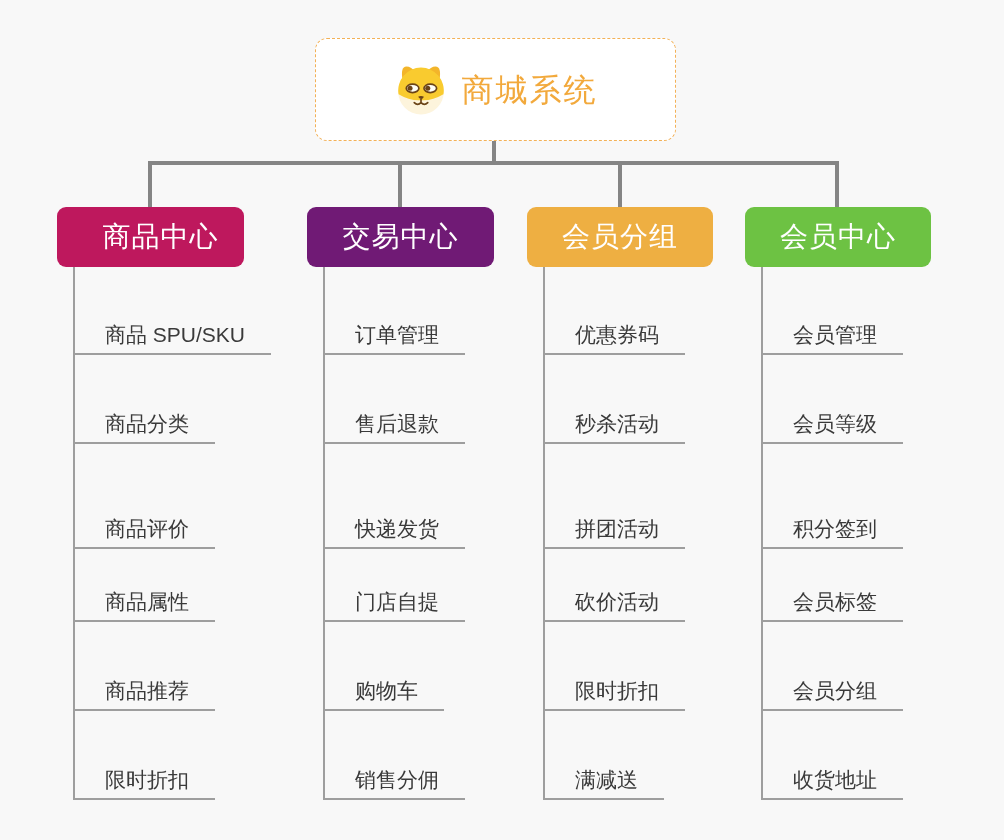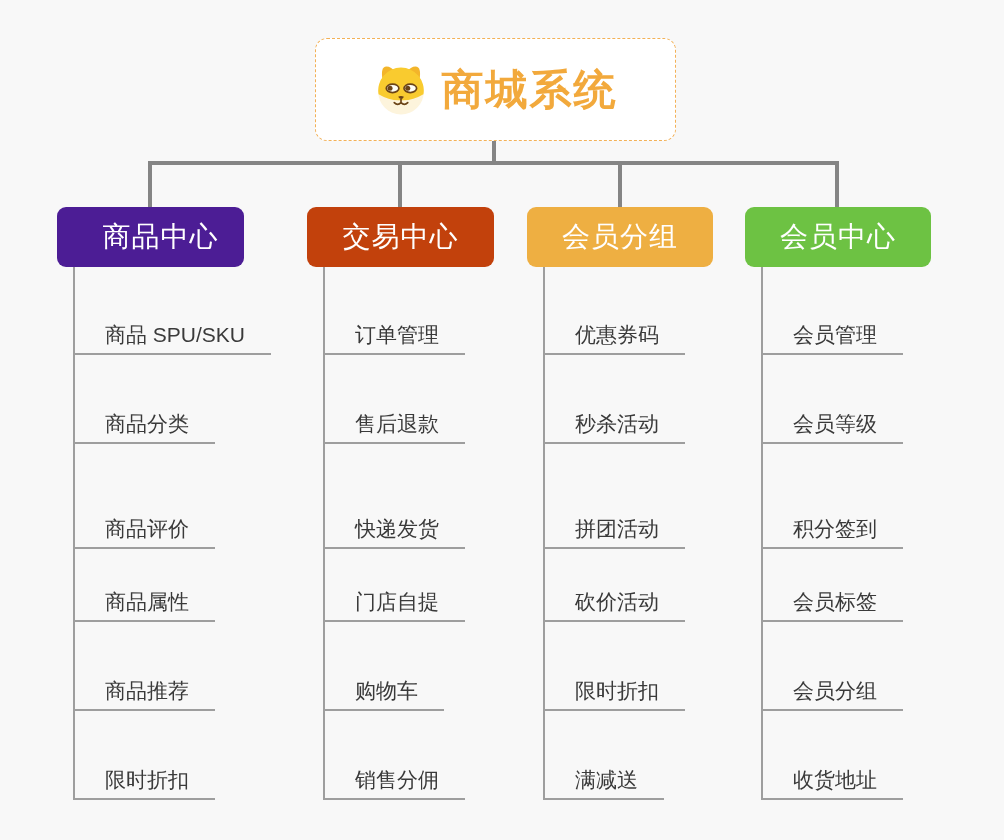--- a/index.html
+++ b/index.html
@@ -33,22 +33,22 @@
   
   .root-node{
     position:absolute;left:315px;top:38px;width:361px;height:103px;
     background:var(--root-bg);
     border:1px dashed var(--root-border-color);
     border-radius:12px;
     display:flex;align-items:center;justify-content:center;gap:14px;
     cursor:pointer;
   }
   .root-title{
-    font-size:42px;line-height:1;color:var(--root-text-color);
-    letter-spacing:2px;font-weight:700;white-space:nowrap;
+    font-size:32px;line-height:1;color:var(--root-text-color);
+    letter-spacing:2px;font-weight:400;white-space:nowrap;
   }
   .dog{width:54px;height:54px;display:inline-flex;}
 
   
   .col{position:absolute;top:207px;width:187px;height:633px;}
   .col-0{left:57px;}
   .col-1{left:307px;}
   .col-2{left:527px;width:186px;}
   .col-3{left:745px;width:186px;}
 
@@ -105,34 +105,34 @@
         <ellipse cx="43" cy="30" rx="7.5" ry="5" fill="#fffef6" stroke="#6b4418" stroke-width="2"></ellipse>
         <circle cx="40" cy="30" r="3" fill="#6b4418"></circle>
         <path d="M28.5 40 Q32 38.3 35.5 40 Q32.8 45.5 28.5 40 Z" fill="#6b4418"></path>
         <path d="M32 43 L32 47 M24 47 Q28 51 32 47 Q36 51 40 47" fill="none" stroke="#6b4418" stroke-width="2" stroke-linecap="round"></path>
       </svg>
     </span>
     <span class="root-title">商城系统</span>
   </div>
 
   <div class="col col-0">
-    <div class="branch-box" style="background-color: #4c1d95; padding-left: 20px;">
+    <div class="branch-box" style="background-color: #be185d; padding-left: 20px;">
       <span class="branch-label">商品中心</span>
     </div>
     <div class="spine"></div>
     <div class="item i-0">商品 SPU/SKU</div>
     <div class="item i-1">商品分类</div>
     <div class="item i-2">商品评价</div>
     <div class="item i-3">商品属性</div>
     <div class="item i-4">商品推荐</div>
     <div class="item i-5">限时折扣</div>
   </div>
 
   <div class="col col-1">
-    <div class="branch-box" style="background-color: #c2410c;">
+    <div class="branch-box" style="background-color: #701a75;">
       <span class="branch-label">交易中心</span>
     </div>
     <div class="spine"></div>
     <div class="item i-0">订单管理</div>
     <div class="item i-1">售后退款</div>
     <div class="item i-2">快递发货</div>
     <div class="item i-3">门店自提</div>
     <div class="item i-4">购物车</div>
     <div class="item i-5">销售分佣</div>
   </div>

